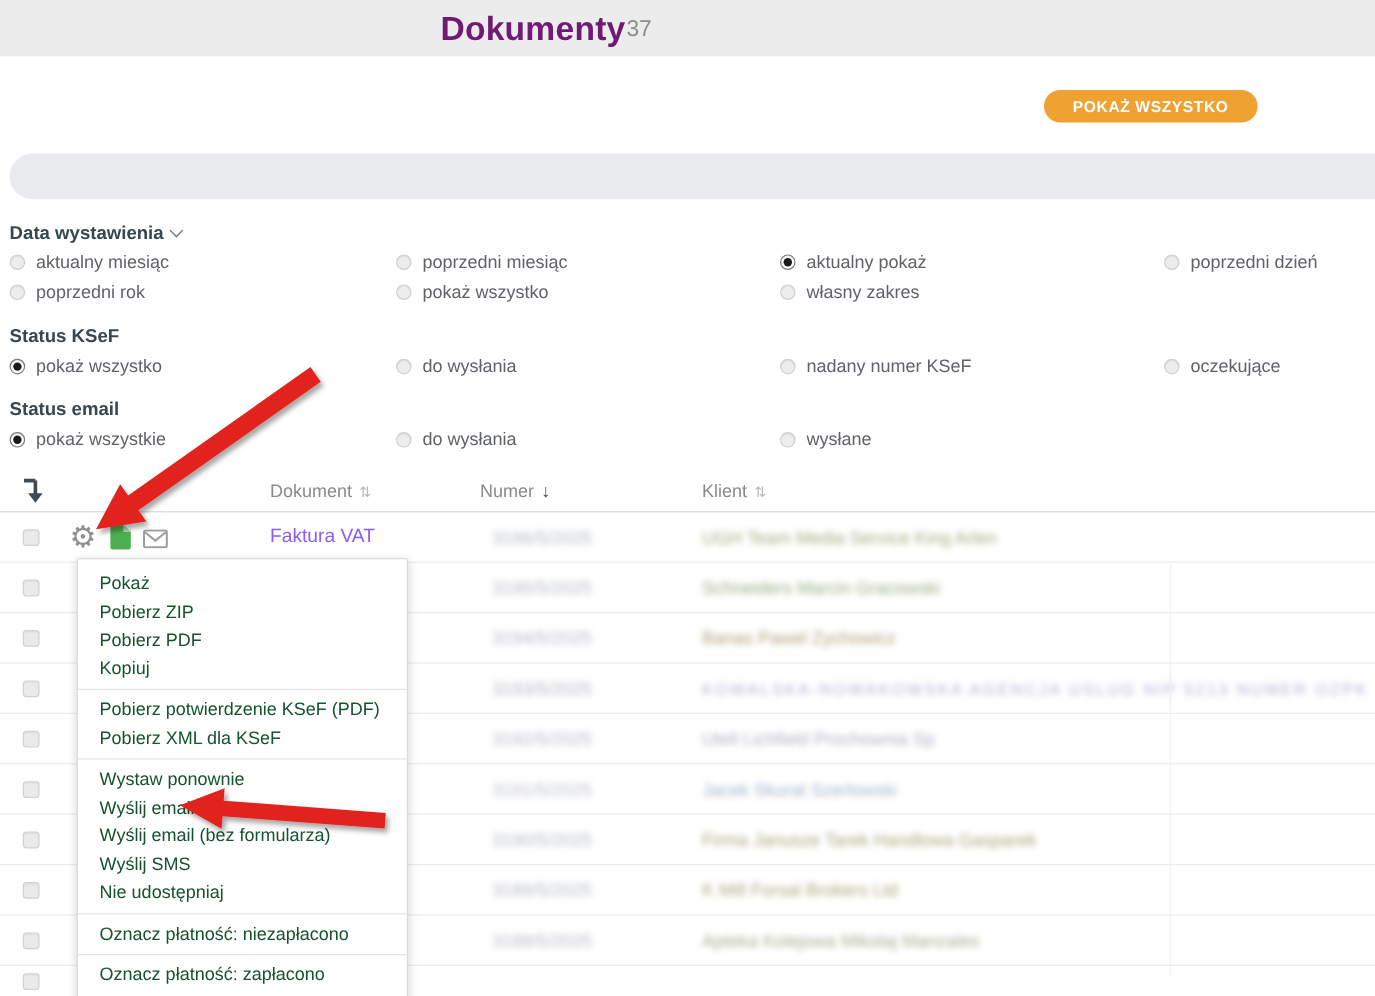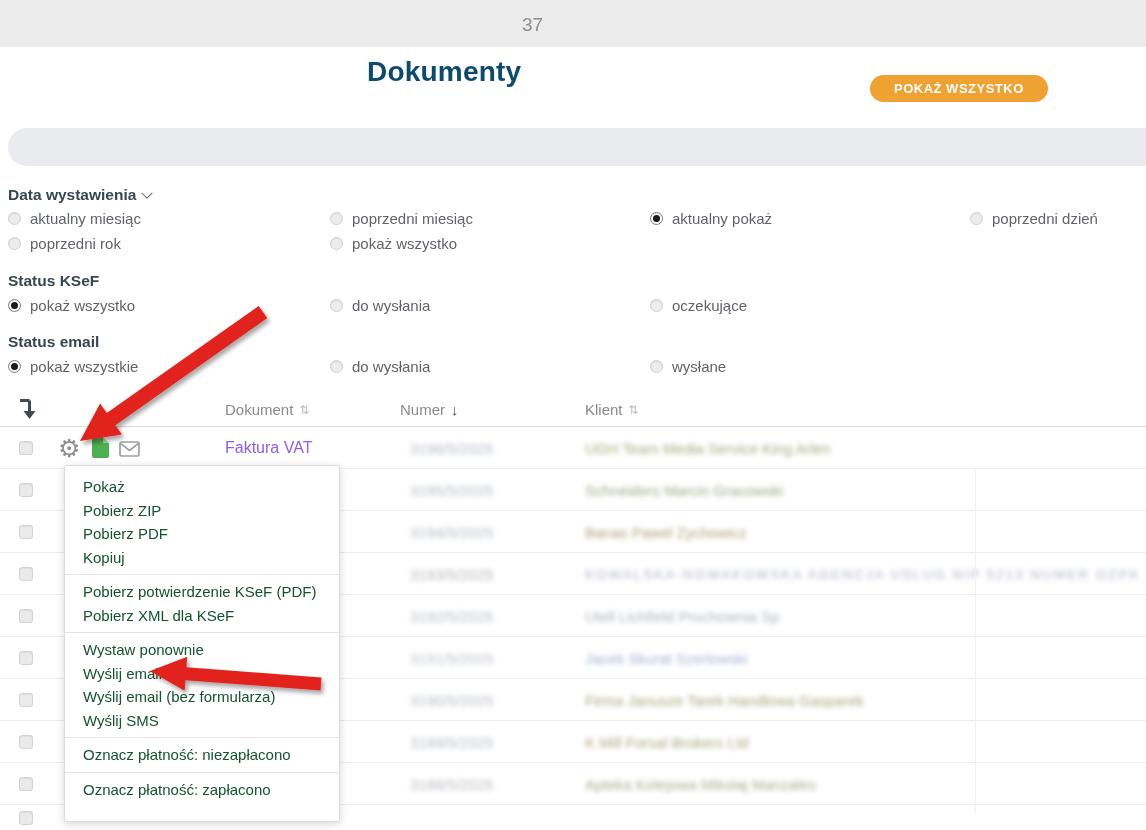--- a/index.html
+++ b/index.html
@@ -2,21 +2,21 @@
 <html><head>
 <meta charset="utf-8">
 <style>
   * { margin:0; padding:0; box-sizing:border-box; }
   body { background:#fff; font-family:"Liberation Sans", sans-serif; }
   #screen { position:relative; width:1146px; height:830px; background:#fff; overflow:hidden; }
 
   
   .topbar { position:absolute; left:0; top:0; width:1146px; height:47px; background:#ececec; }
   .topbar .title { position:absolute; left:367px; top:0; line-height:47px;
-                   font-size:28px; font-weight:bold; color:#0c4a6e; letter-spacing:0.2px;margin-top:48px; }
+                   font-size:28px; font-weight:bold; color:#701a75; letter-spacing:0.2px; }
   .topbar .count { position:absolute; left:522px; top:0; line-height:50px; font-size:19px; color:#8d8d8d; }
 
   
   .show-all { position:absolute; left:870px; top:75px; height:27px; padding:0 24px;
               background:#efa232; border:none; border-radius:14px; color:#fff;
               font-family:"Liberation Sans",sans-serif;
               font-size:13px; font-weight:bold; letter-spacing:0.5px; cursor:pointer; }
 
   
   .searchbar { position:absolute; left:8px; top:128px; width:1138px; height:38px;
@@ -118,33 +118,41 @@
       <span>poprzedni dzień</span>
     </label>
     <label class="opt">
       <span class="radio"></span>
       <span>poprzedni rok</span>
     </label>
     <label class="opt">
       <span class="radio"></span>
       <span>pokaż wszystko</span>
     </label>
+    <label class="opt">
+      <span class="radio"></span>
+      <span>własny zakres</span>
+    </label>
   </div>
 
   <div class="f-label" style="top:272px;">
     <span>Status KSeF</span>
   </div>
   <div class="opt-grid" style="top:297px;">
     <label class="opt">
       <span class="radio checked"></span>
       <span>pokaż wszystko</span>
     </label>
     <label class="opt">
       <span class="radio"></span>
       <span>do wysłania</span>
+    </label>
+    <label class="opt">
+      <span class="radio"></span>
+      <span>nadany numer KSeF</span>
     </label>
     <label class="opt">
       <span class="radio"></span>
       <span>oczekujące</span>
     </label>
   </div>
 
   <div class="f-label" style="top:333px;">
     <span>Status email</span>
   </div>
@@ -251,20 +259,21 @@
     </ul>
     <ul>
       <li>Pobierz potwierdzenie KSeF (PDF)</li>
       <li>Pobierz XML dla KSeF</li>
     </ul>
     <ul>
       <li>Wystaw ponownie</li>
       <li>Wyślij email</li>
       <li>Wyślij email (bez formularza)</li>
       <li>Wyślij SMS</li>
+      <li>Nie udostępniaj</li>
     </ul>
     <ul>
       <li>Oznacz płatność: niezapłacono</li>
     </ul>
     <ul>
       <li>Oznacz płatność: zapłacono</li>
     </ul>
   </div>
 
   <svg class="annot" width="1146" height="830" viewBox="0 0 1146 830">

